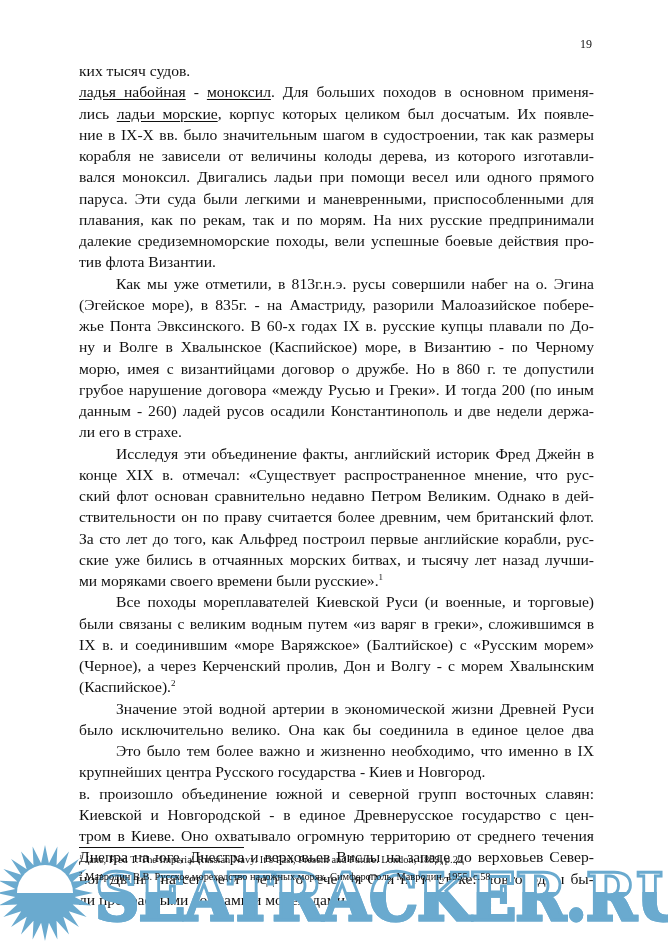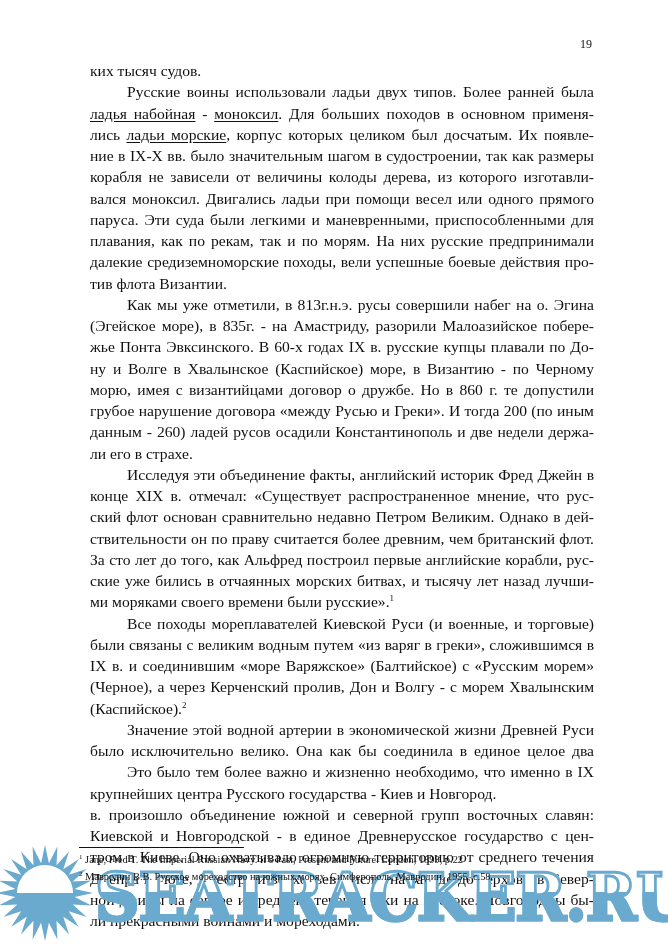--- a/index.html
+++ b/index.html
@@ -7,21 +7,21 @@
     width: 668px; height: 944px; background: #ffffff; position: relative; overflow: hidden;
     font-family: "Liberation Serif", "DejaVu Serif", serif; color: #111;
   }
   .page-number {
     position: absolute; left: 580px; top: 37px; font-size: 12px; text-align: center;
   }
   .body-text {
     position: absolute; left: 79px; top: 60px; width: 515px;
     font-size: 15.6px; line-height: 21.25px; text-align: justify;
   }
-  .line { display: block; white-space: nowrap; text-align-last: justify; text-align: justify; margin-left: 11px; }
+  .line { display: block; white-space: nowrap; text-align-last: justify; text-align: justify; }
   .line.last { text-align-last: left; }
   .line.indent { padding-left: 37px; }
   .u { text-decoration: underline; text-underline-offset: 2px; }
   sup { font-size: 9px; line-height: 0; vertical-align: 6px; }
   .fn-sep {
     position: absolute; left: 79px; top: 847px; width: 165px; height: 1px; background: #111;
   }
   .footnotes {
     position: absolute; left: 79px; top: 851px; width: 560px;
     font-size: 10.4px; line-height: 17px; z-index: 3;
@@ -39,21 +39,20 @@
     transform: scaleX(0.93); transform-origin: left top; white-space: nowrap;
   }
 </style>
 </head>
 <body>
 
 <div class="page-number">19</div>
 
 <div class="body-text" id="body-text">
     <span class="line last"><span>ких тысяч судов.</span></span>
-    <span class="line indent"><span>Русские воины использовали ладьи двух типов. Более ранней была</span></span>
     <span class="line"><span class="u">ладья набойная</span><span> - </span><span class="u">моноксил</span><span>. Для больших походов в основном применя-</span></span>
     <span class="line"><span>лись </span><span class="u">ладьи морские</span><span>, корпус которых целиком был досчатым. Их появле-</span></span>
     <span class="line"><span>ние в IX-X вв. было значительным шагом в судостроении, так как размеры</span></span>
     <span class="line"><span>корабля не зависели от величины колоды дерева, из которого изготавли-</span></span>
     <span class="line"><span>вался моноксил. Двигались ладьи при помощи весел или одного прямого</span></span>
     <span class="line"><span>паруса. Эти суда были легкими и маневренными, приспособленными для</span></span>
     <span class="line"><span>плавания, как по рекам, так и по морям. На них русские предпринимали</span></span>
     <span class="line"><span>далекие средиземноморские походы, вели успешные боевые действия про-</span></span>
     <span class="line last"><span>тив флота Византии.</span></span>
     <span class="line indent"><span>Как мы уже отметили, в 813г.н.э. русы совершили набег на о. Эгина</span></span>

